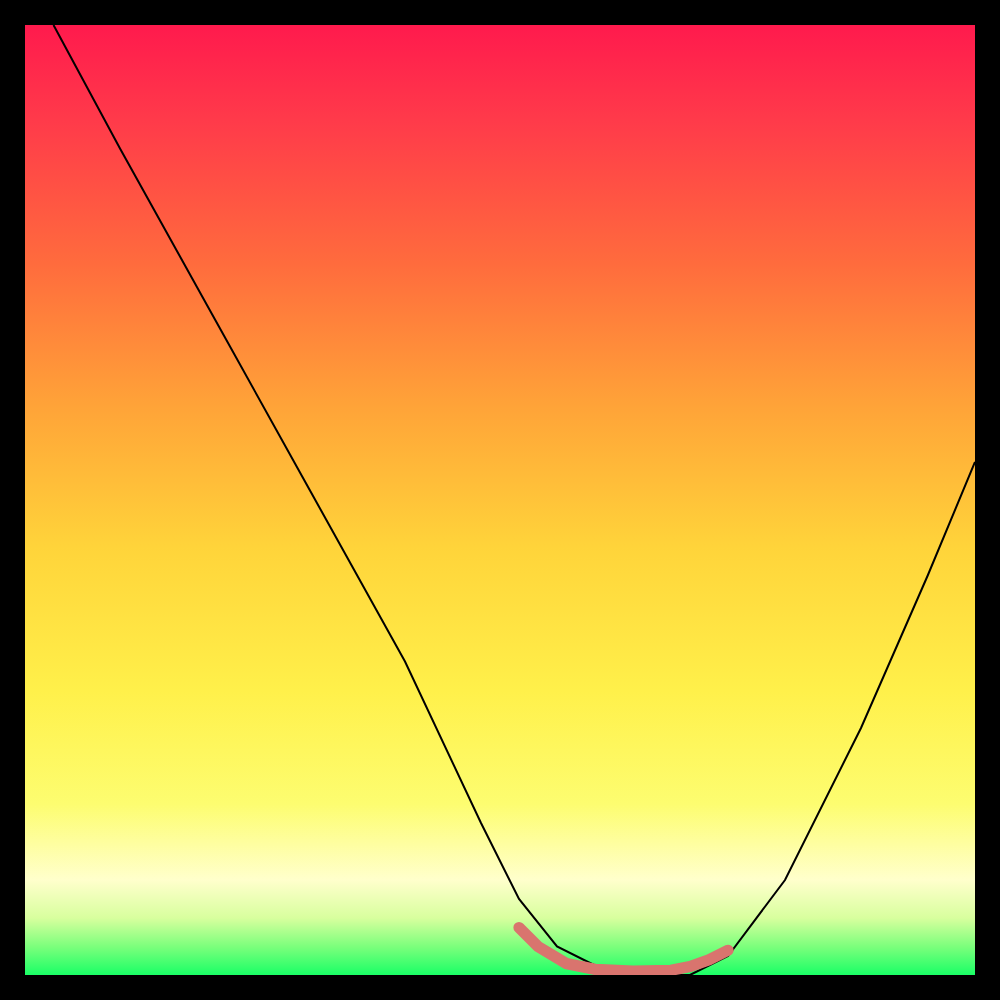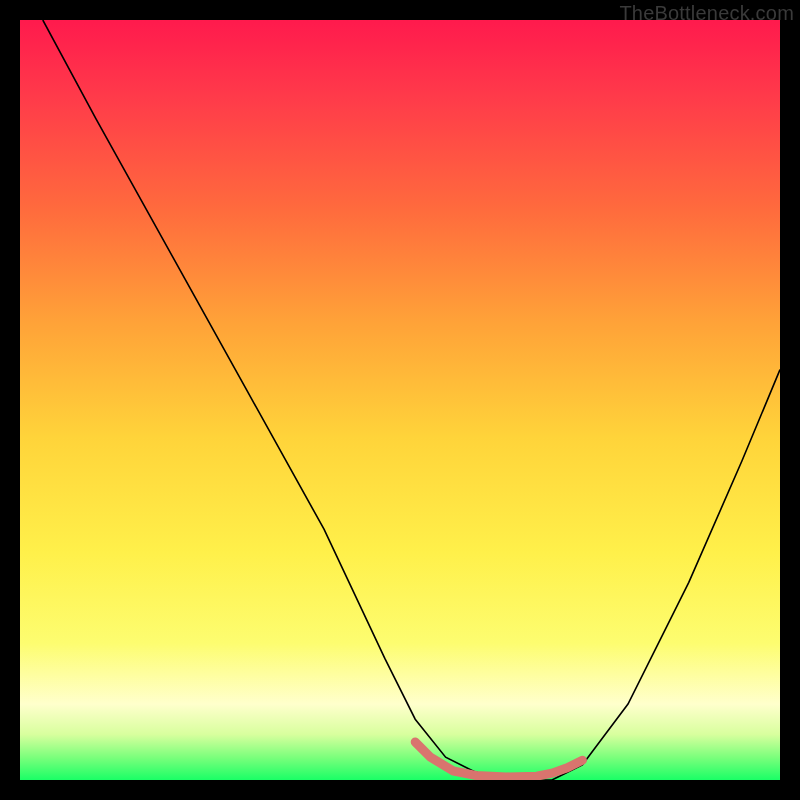--- a/index.html
+++ b/index.html
@@ -58,21 +58,20 @@
     letter-spacing: 0.2px;
     pointer-events: none;
     user-select: none;
   }
 </style>
 </head>
 <body>
 
 <div class="frame">
 
-  <div class="watermark">TheBottleneck.com</div>
 
   <div class="plot-area">
     <div class="gradient-bg"></div>
     <svg class="curve-svg" viewBox="0 0 100 100" preserveAspectRatio="none">
       <path fill="none" stroke="#000000" stroke-width="0.211" d="M3.000 0.000 L10.000 13.000 L20.000 31.000 L30.000 49.000 L40.000 67.000 L48.000 84.000 L52.000 92.000 L56.000 97.000 L60.000 99.000 L65.000 100.000 L70.000 100.000 L74.000 98.000 L80.000 90.000 L88.000 74.000 L95.000 58.000 L100.000 46.000"></path>
       <path fill="none" stroke="#d9746e" stroke-width="1.184" stroke-linecap="round" d="M52.000 95.000 L54.000 97.000 L57.000 98.800 L60.000 99.400 L64.000 99.600 L68.000 99.500 L70.000 99.100 L72.000 98.400 L74.000 97.400"></path>
     </svg>
   </div>
 
 </div>

